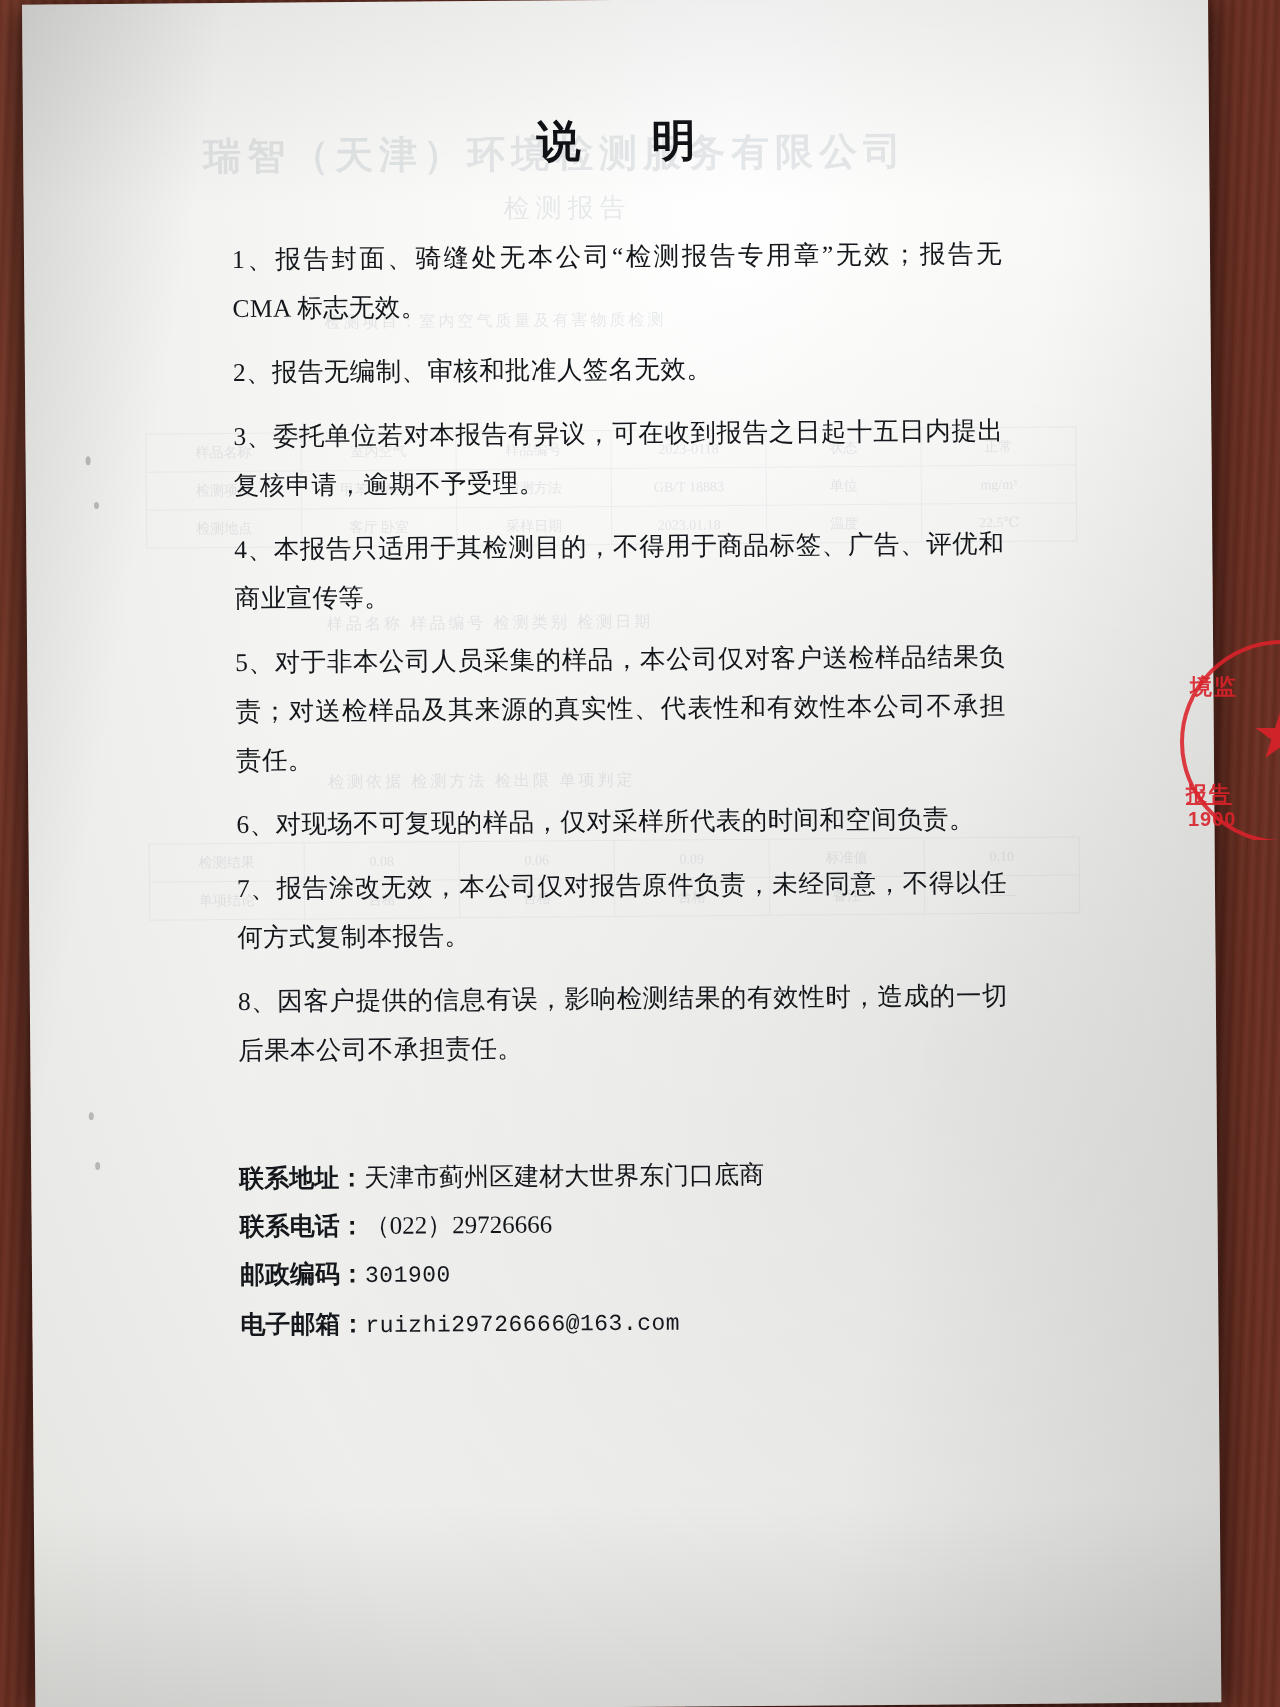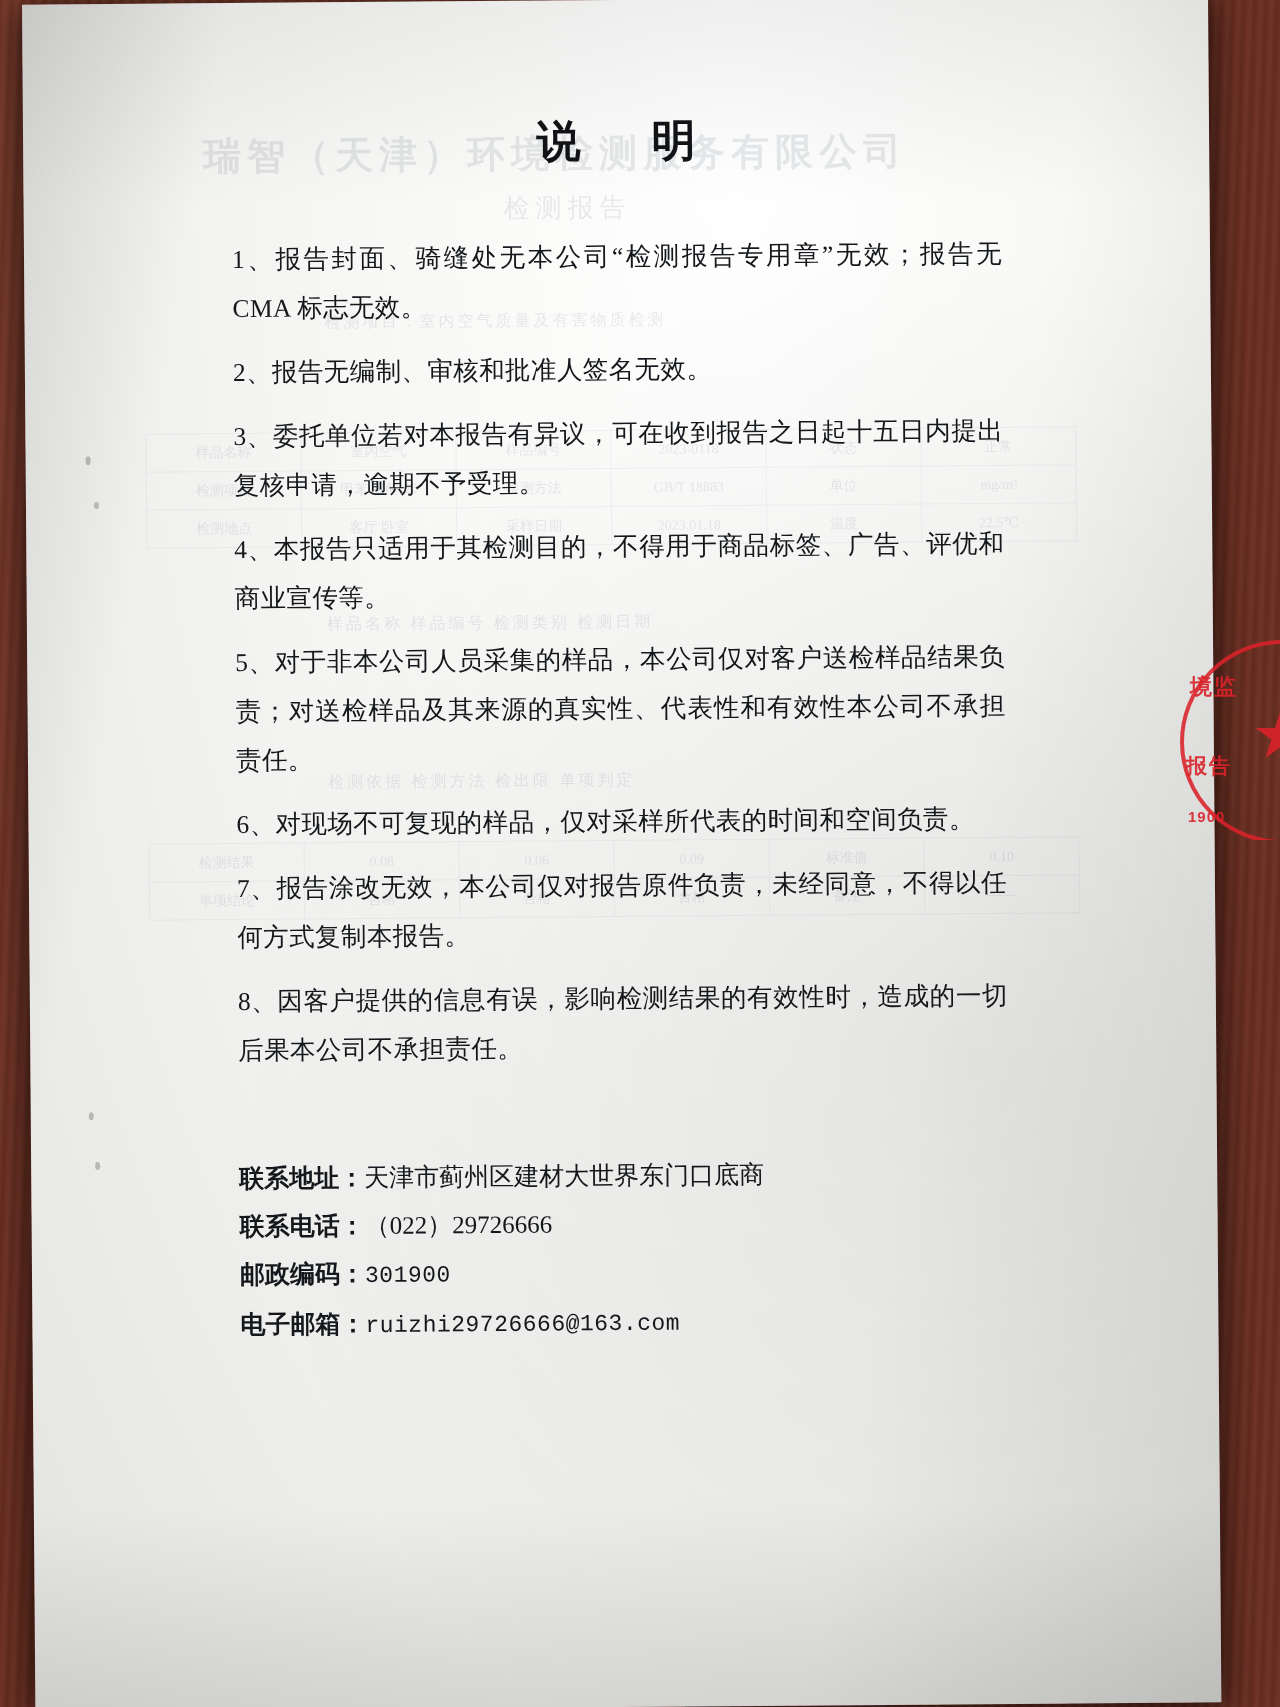--- a/index.html
+++ b/index.html
@@ -206,22 +206,22 @@
   .stamp .txt-bot,
   .stamp .txt-num {
     position: absolute;
     color: #d9222a;
     font-family: "Liberation Sans", sans-serif;
     font-weight: 700;
     opacity: 0.9;
     white-space: nowrap;
   }
   .stamp .txt-top { left: 16px; top: 32px; font-size: 22px; letter-spacing: 2px; }
-  .stamp .txt-bot { left: 12px; top: 112px; font-size: 21px; letter-spacing: 2px; }
-  .stamp .txt-num { left: 14px; top: 168px; font-size: 15px; letter-spacing: 1px; }
+  .stamp .txt-bot { left: 12px; top: 140px; font-size: 21px; letter-spacing: 2px; text-decoration: underline; }
+  .stamp .txt-num { left: 14px; top: 168px; font-size: 20px; letter-spacing: 1px; }
 
   
   .speck {
     position: absolute;
     background: rgba(90,90,90,0.35);
     border-radius: 50%;
   }
 </style>
 </head>
 <body>

